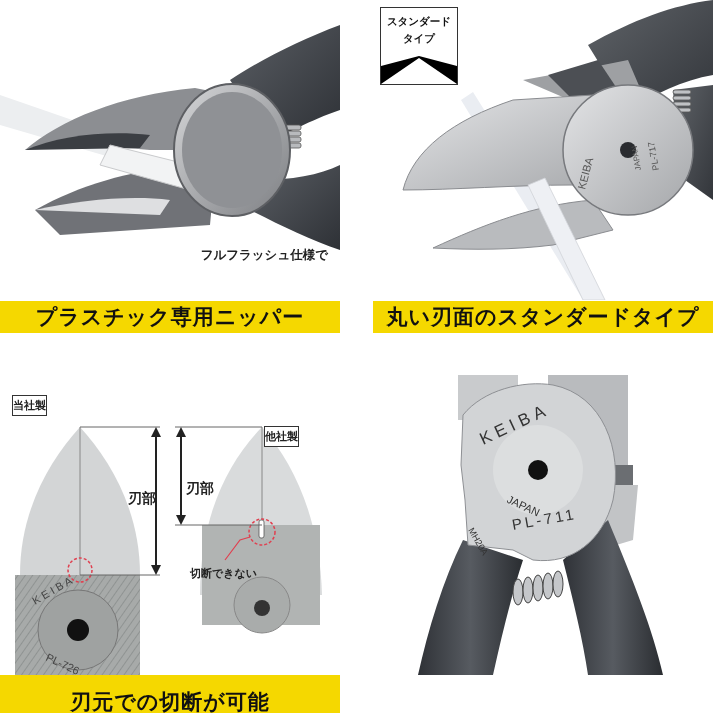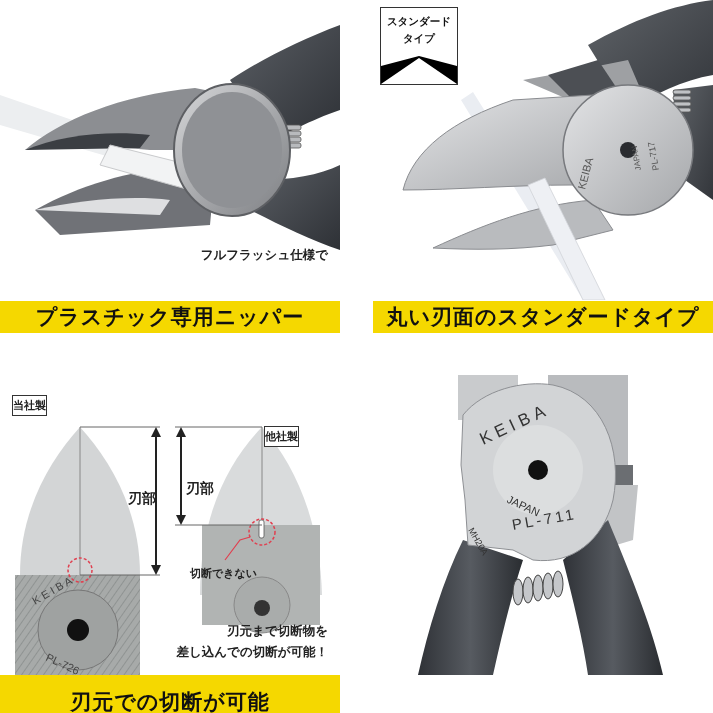--- a/index.html
+++ b/index.html
@@ -157,24 +157,20 @@
     <line x1="175" y1="155" x2="262" y2="155" stroke="#666" stroke-width="1"></line>
     <line x1="181" y1="62" x2="181" y2="150" stroke="#222" stroke-width="2"></line>
     <polygon points="181,57 176,67 186,67" fill="#222"></polygon>
     <polygon points="181,155 176,145 186,145" fill="#222"></polygon>
   </svg>
   <div class="tag" style="left:12px; top:25px;">当社製</div>
   <div class="tag" style="left:264px; top:25px;margin-top:31px;">他社製</div>
   <div class="lbl" style="left:128px; top:120px;">刃部</div>
   <div class="lbl" style="left:186px; top:110px;">刃部</div>
   <div class="lbl" style="left:190px; top:196px; font-size:11px;text-align:center;">切断できない</div>
-  <div class="caption" style="right:12px; top:250px;">
-    <div>刃元まで切断物を</div>
-    <div>差し込んでの切断が可能！</div>
-  </div>
   <div class="banner">刃元での切断が可能</div>
 </div>
 
 <div class="panel" id="p4">
   <svg width="340" height="305" viewBox="0 0 340 305">
     <defs>
       <linearGradient id="g4h" x1="0" y1="0" x2="1" y2="0">
         <stop offset="0" stop-color="#2f3237"></stop>
           <stop offset="0.5" stop-color="#575b61"></stop>
           <stop offset="1" stop-color="#2a2d31"></stop>

